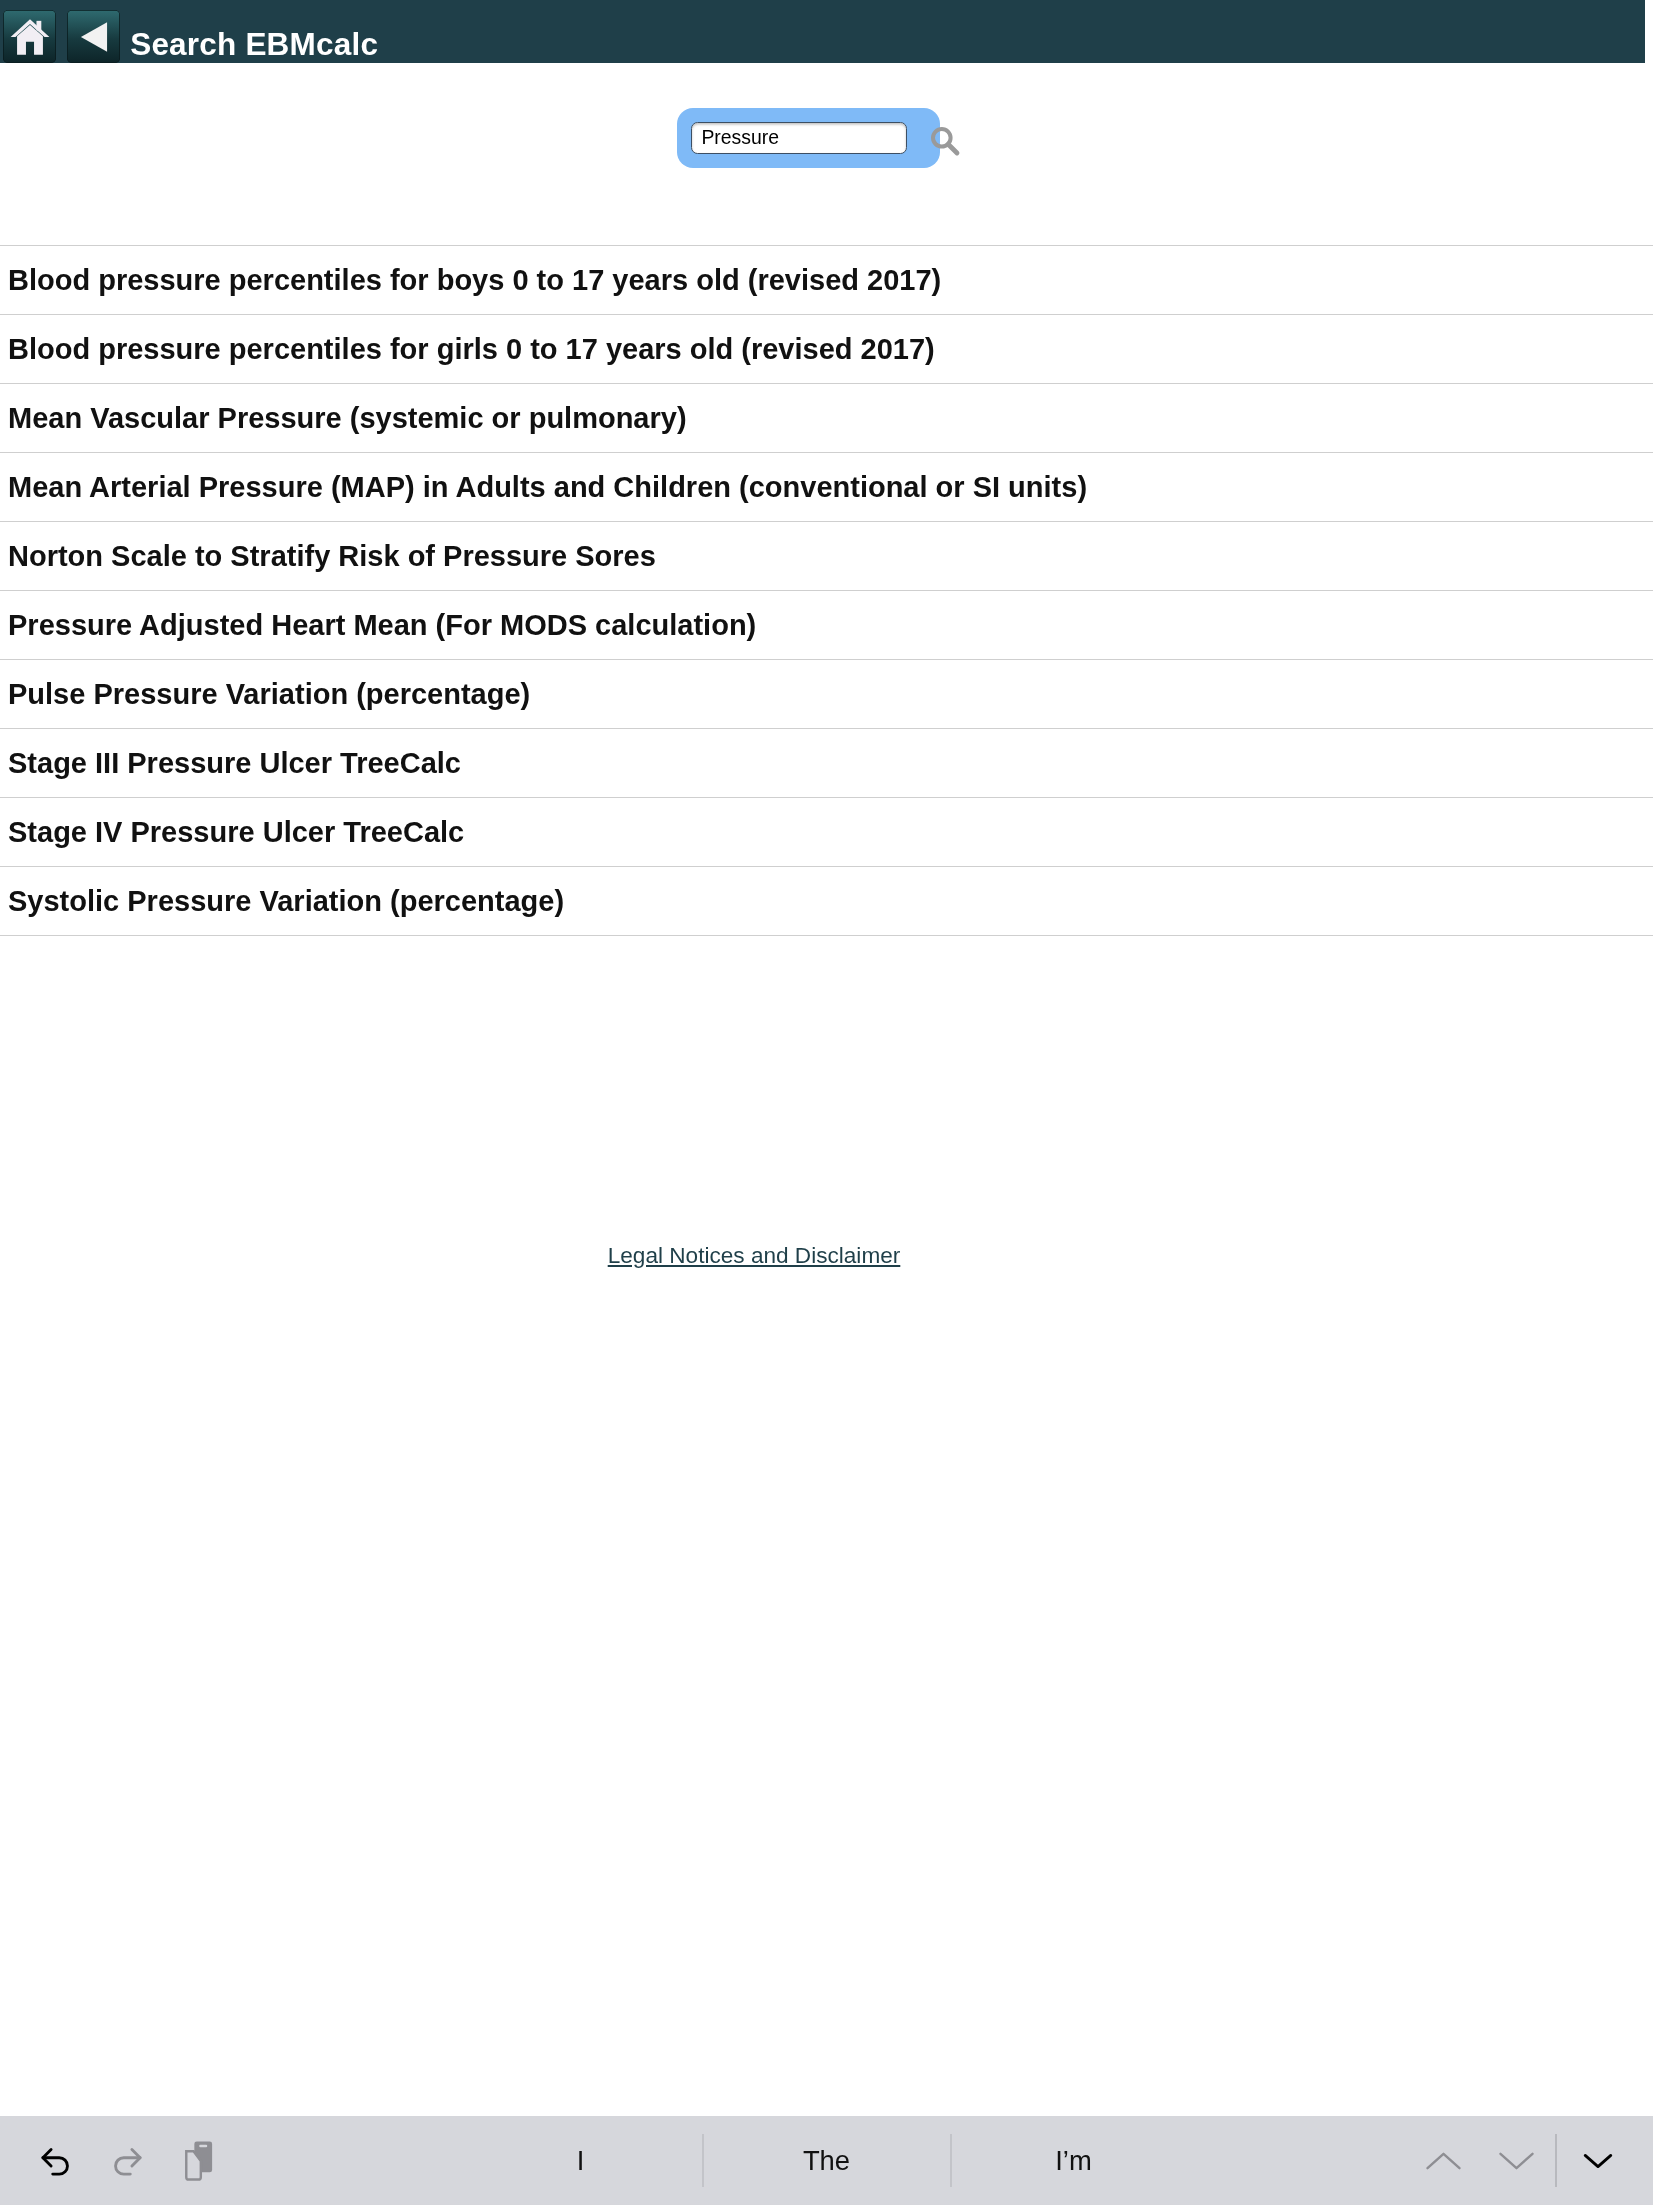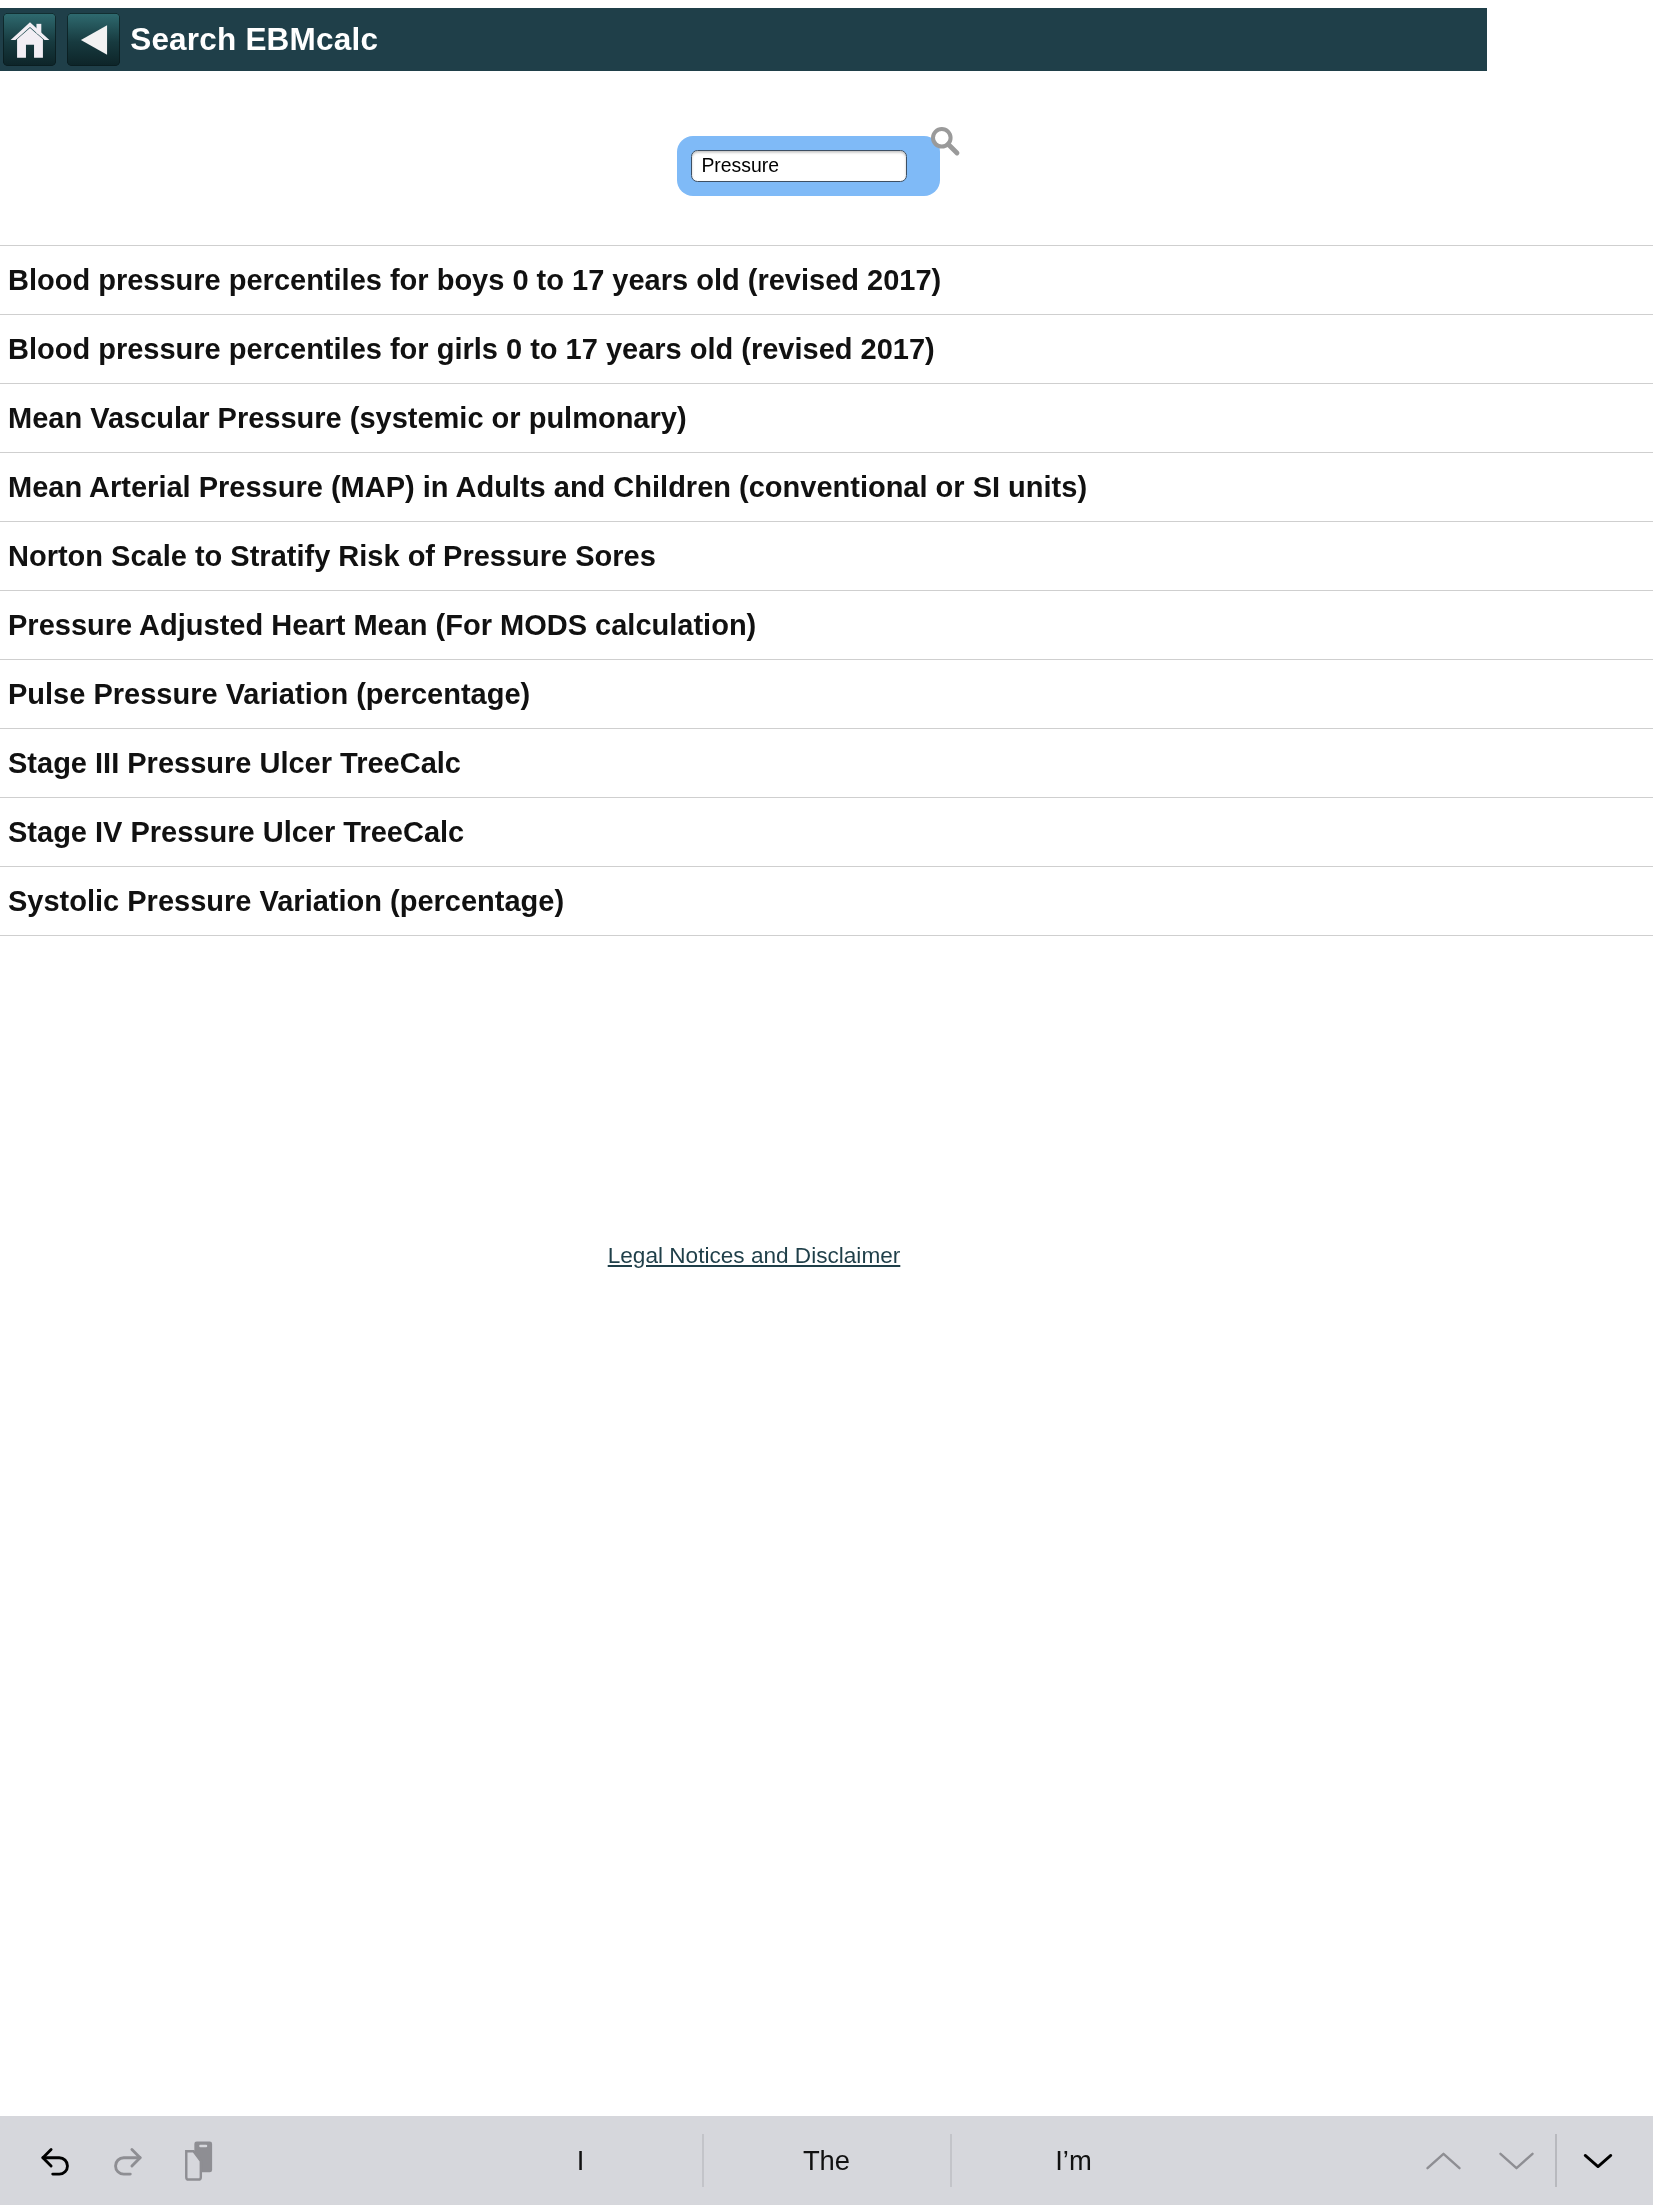--- a/index.html
+++ b/index.html
@@ -2,39 +2,39 @@
 <html style="font-size:13px"><head>
 <meta charset="utf-8">
 <style>
   html, body { margin:0; padding:0; }
   body {
     width:1653px; height:2205px; position:relative; overflow:hidden;
     background:#ffffff;
     font-family:"Liberation Sans", sans-serif;
   }
   .header {
-    position:absolute; left:0; top:8px; width:1487px; height:63px;
+    position:absolute; left:0; top:0; width:1645px; height:63px;
     background:#1f3f49;
-    display:flex; align-items:center;
+    display:flex; align-items:flex-end;
   }
   .hbtn {
     width:53px; height:53px; margin-left:3.2px;
     border-radius:4.8px;
     background:linear-gradient(#2f6b70 0%, #173a3f 55%, #0d2428 100%);
     box-shadow:inset 0 0 0 0.8px #0a1c1f;
     display:flex; align-items:center; justify-content:center;
   }
   .hbtn + .hbtn { margin-left:11.3px; }
   .htitle {
     margin-left:9.7px; color:#ffffff; font-weight:bold; font-size:31.5px;
     letter-spacing:0.2px;
   }
   .search-wrap {
     position:absolute; left:677px; top:108px; width:263px; height:60px;
-    background:#7fbaf7; border-radius:16px;margin-top:28px;
+    background:#7fbaf7; border-radius:16px;
   }
   .search-input {
     position:absolute; left:13.7px; top:13.7px; width:216px; height:32px;
     box-sizing:border-box; border:1.6px solid #3d4f63; border-radius:6.5px;
     background:#fff; font-family:"Liberation Sans", sans-serif;
     font-size:19.4px; padding:0 9.7px; color:#000; outline:none;
     box-shadow:inset 0 1.6px 2.4px rgba(0,0,0,0.25);
   }
   .search-btn {
     position:absolute; left:928px; top:124px; width:34px; height:34px;

